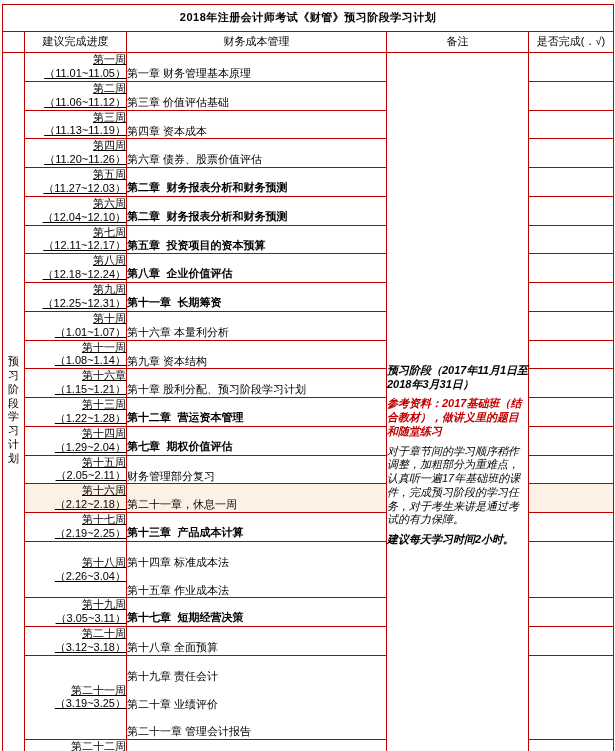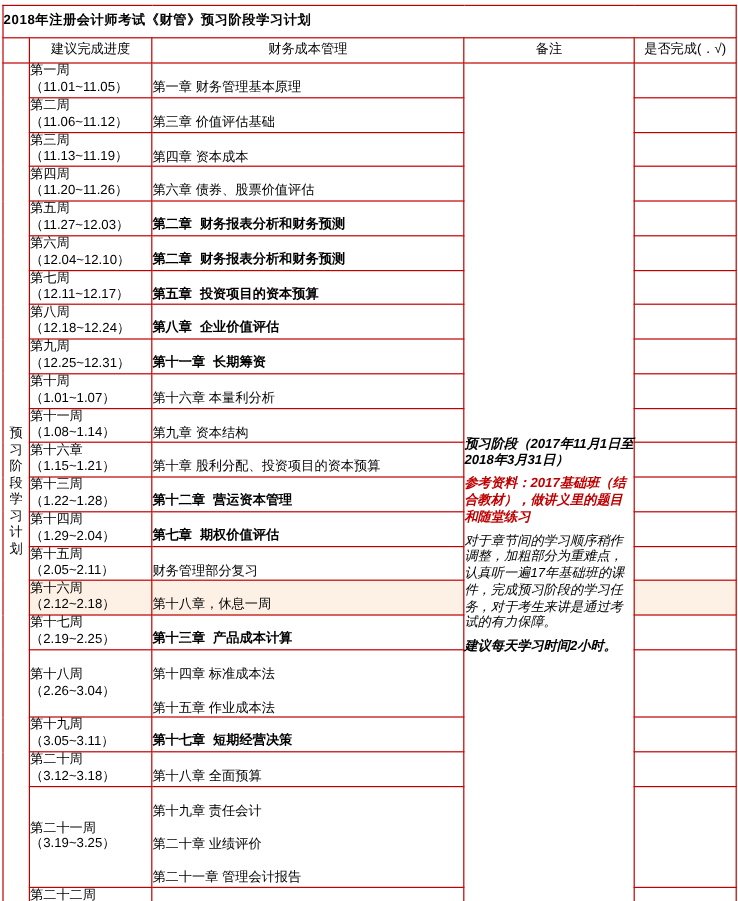--- a/index.html
+++ b/index.html
@@ -29,21 +29,21 @@
   }
   table.plan td {
     border: 1px solid #c00000;
     padding: 0;
     vertical-align: middle;
     font-size: 11px;
     line-height: 1.25;
   }
   
   .title-cell {
-    text-align: left;
+    text-align: center;
     font-weight: bold;
     font-size: 14px;
     height: 26px;
     letter-spacing: 0.5px;
     margin-top: 35px;
   }
   
   .hdr {
     text-align: center;
     font-size: 11.5px;
@@ -58,24 +58,25 @@
     font-size: 11px;
     line-height: 1.35;
     padding: 0 2px;
   }
   .vlabel span {
     display: block;
   }
   
   .week {
     width: 100px;
-    text-align: left;
+    text-align: right;
     font-size: 11px;
     line-height: 1.25;
     padding: 2px 0;
+    text-decoration: underline;
   }
   .week .wk-name { display: block; }
   .week .wk-date { display: block; }
   
   .content {
     width: 258px;
     padding: 2px 5px;
     font-size: 11.5px;
     text-align: left;
   }
@@ -253,21 +254,21 @@
             <span class="line">第九章  资本结构</span>
           </td>
           <td class="done"></td>
         </tr>
         <tr>
           <td class="week">
             <span class="wk-name">第十六章</span>
             <span class="wk-date">（1.15~1.21）</span>
           </td>
           <td class="content">
-            <span class="line">第十章  股利分配、投资项目的资本预算</span>
+            <span class="line">第十章  股利分配、预习阶段学习计划</span>
           </td>
           <td class="done"></td>
         </tr>
         <tr>
           <td class="week">
             <span class="wk-name">第十三周</span>
             <span class="wk-date">（1.22~1.28）</span>
           </td>
           <td class="content bold">
             <span class="line">第十二章  营运资本管理</span>
@@ -293,21 +294,21 @@
             <span class="line">财务管理部分复习</span>
           </td>
           <td class="done"></td>
         </tr>
         <tr>
           <td class="week hl">
             <span class="wk-name">第十六周</span>
             <span class="wk-date">（2.12~2.18）</span>
           </td>
           <td class="content hl">
-            <span class="line">第十八章，休息一周</span>
+            <span class="line">第二十一章，休息一周</span>
           </td>
           <td class="done hl"></td>
         </tr>
         <tr>
           <td class="week">
             <span class="wk-name">第十七周</span>
             <span class="wk-date">（2.19~2.25）</span>
           </td>
           <td class="content bold">
             <span class="line">第十三章  产品成本计算</span>

